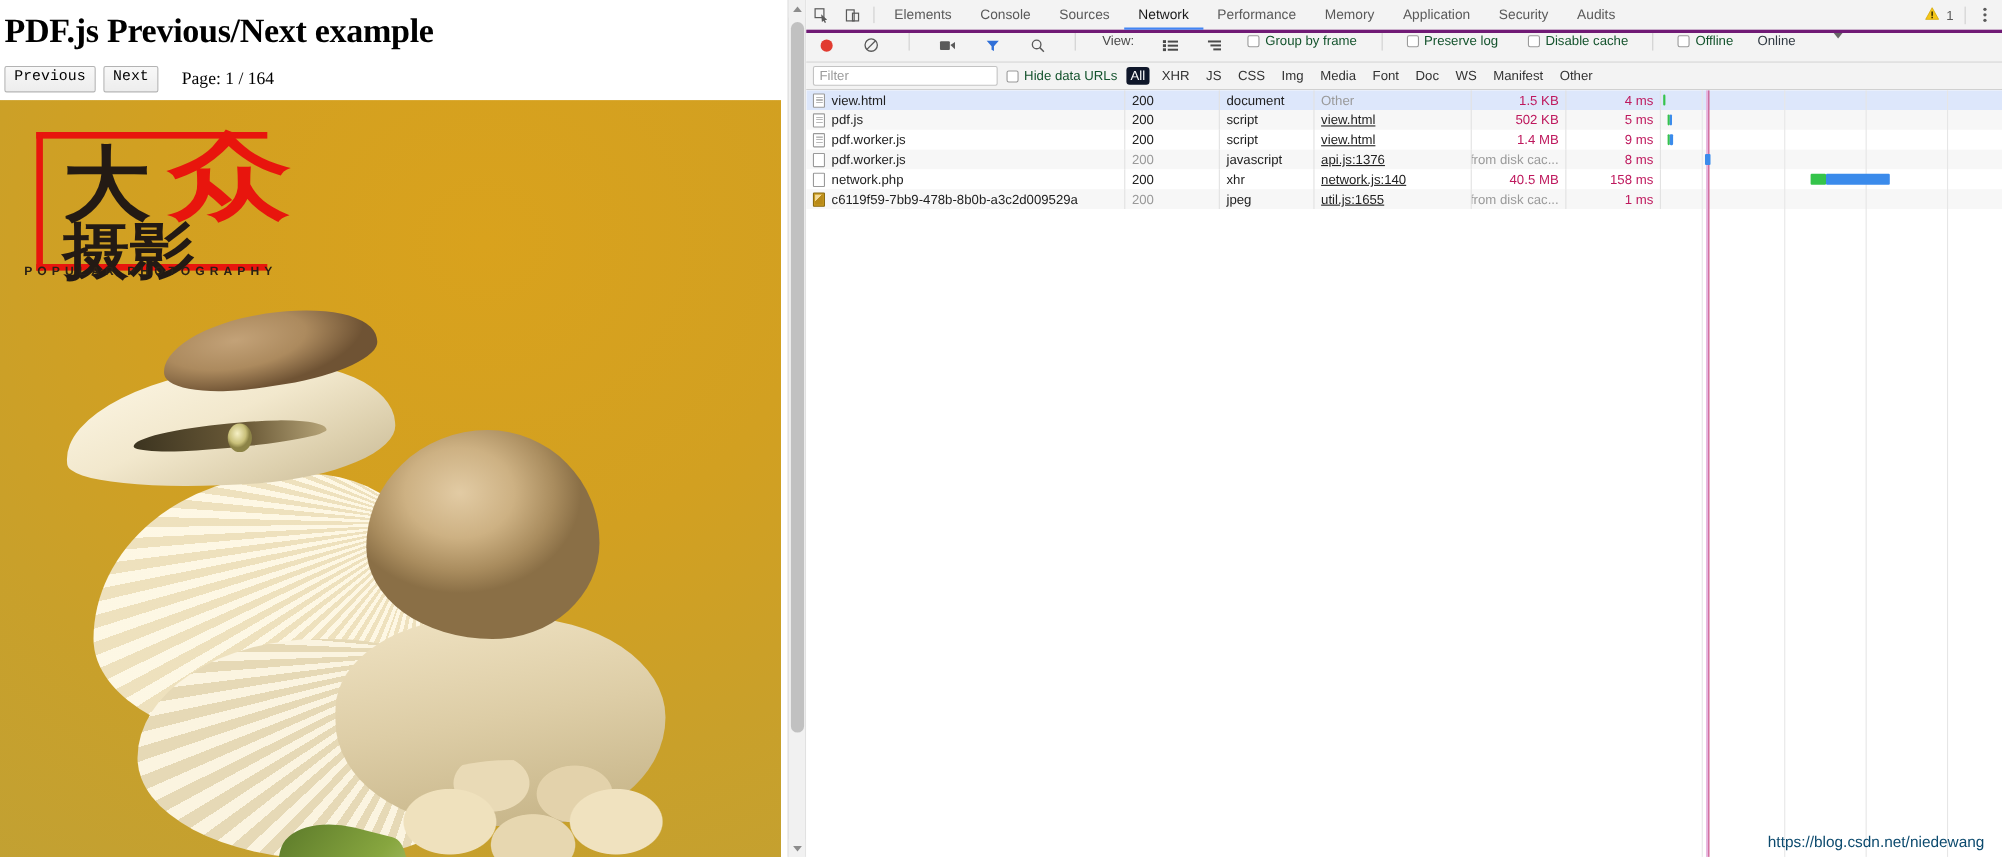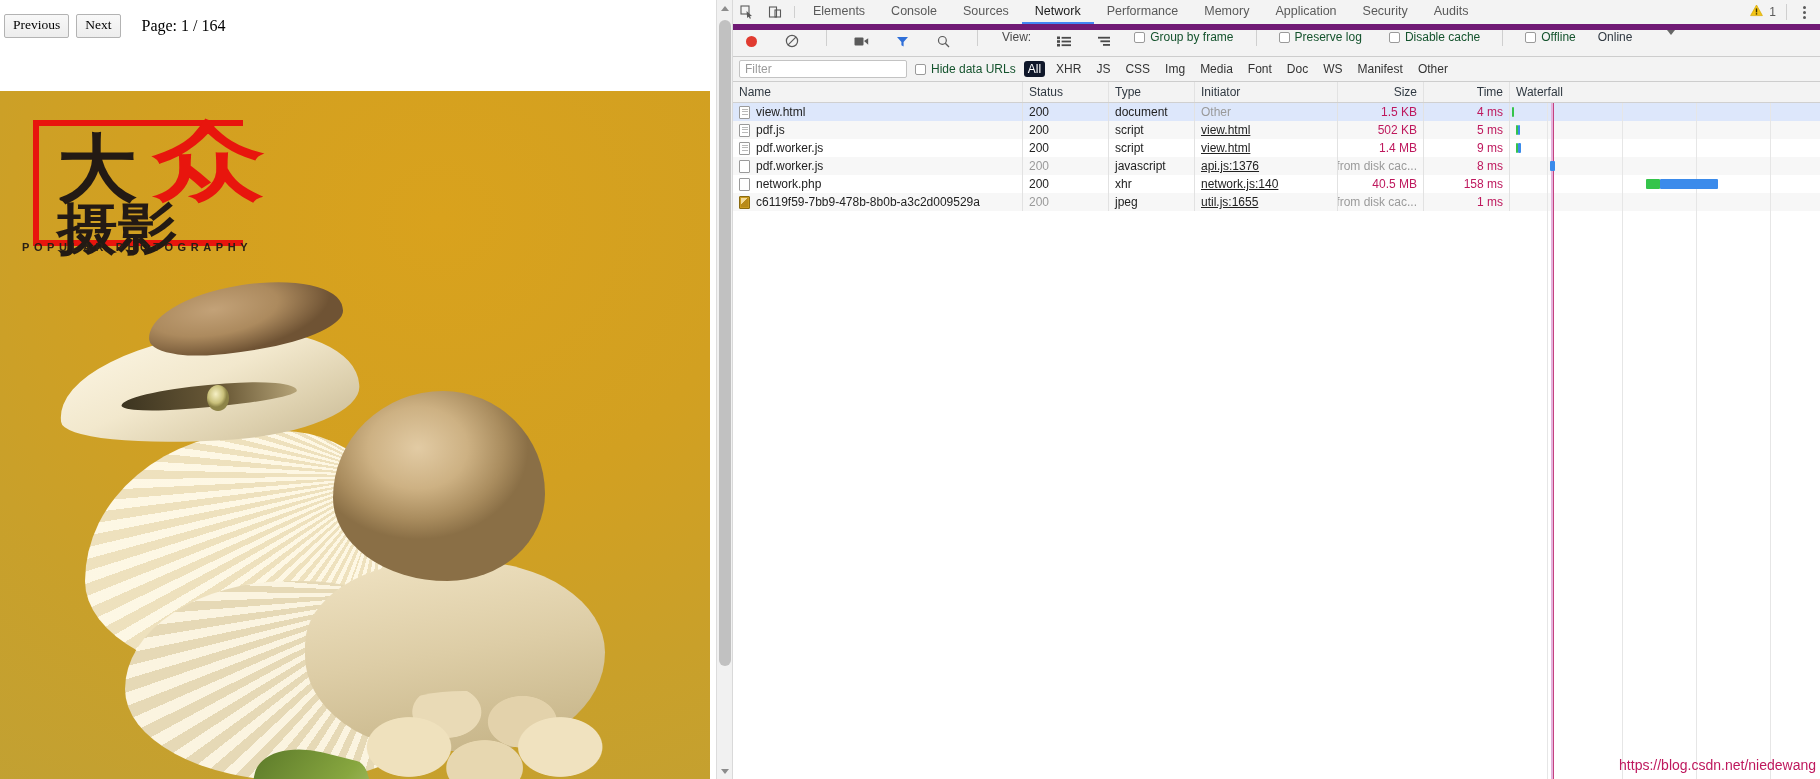--- a/index.html
+++ b/index.html
@@ -29,21 +29,21 @@
     letter-spacing: -0.3px;
     line-height: 1.15;
   }
   #pdf-controls {
     display: flex; align-items: center;
     margin: 14px 0 0 4px;
     gap: 7px;
     font-size: 13.5px;
   }
   .pdf-btn {
-    font-family: Liberation Serif, serif;
+    font-family: Liberation Mono, monospace;
     font-size: 13.5px;
     color: #000;
     background: linear-gradient(#f8f8f8, #ededed);
     border: 1px solid #b3b3b3;
     border-radius: 2px;
     padding: 2px 8px 3px 8px;
     line-height: 1.25;
     cursor: pointer;
   }
   #pdf-page-label {
@@ -219,21 +219,21 @@
     font-size: 12px;
     color: #303942;
     display: flex; flex-direction: column;
   }
 
   
   #dt-tabbar {
     height: 30px; min-height: 30px;
     display: flex; align-items: stretch;
     background: #f3f3f3;
-    border-bottom: 6px solid #701a75;
+    border-bottom: 3px solid #701a75;
   }
   .dt-icon-btn {
     width: 28px; display: flex; align-items: center; justify-content: center;
     cursor: pointer;
   }
   #dt-tab-sep {
     width: 1px; margin: 6px 5px; background: #cfcfcf;
   }
   .dt-tab {
     display: flex; align-items: center;
@@ -365,33 +365,34 @@
   .wf-bar { position: absolute; top: 4px; height: 10px; border-radius: 1px; }
   .wf-green  { background: #35c44b; }
   .wf-blue   { background: #3b8beb; }
 
   #dt-body { position: relative; flex: 1; overflow: hidden; }
   #dt-rows { position: relative; }
   #wf-overlay { position: absolute; left: 0; top: 0; right: 0; bottom: 0; pointer-events: none; }
 
   
   #watermark {
-    position: absolute; right: 4px; bottom: 6px;
-    font-size: 14px; color: #be185d;
+    position: absolute; right: 16px; bottom: 6px;
+    font-size: 14px; color: #0c4a6e;
     font-family: "Liberation Sans", sans-serif;
     pointer-events: none; white-space: nowrap;
   }
 </style>
 </head>
 <body>
 
 <div id="app">
 
   <div id="pdf-pane">
 
+    <h1 id="pdf-title">PDF.js Previous/Next example</h1>
 
     <div id="pdf-controls">
       <button class="pdf-btn">Previous</button>
       <button class="pdf-btn">Next</button>
       <span id="pdf-page-label">Page: 1 / 164</span>
     </div>
 
     <div id="pdf-canvas-wrap">
       <div id="pdf-canvas">
 
@@ -561,29 +562,20 @@
           <span class="type-chip">Media</span>
           <span class="type-chip">Font</span>
           <span class="type-chip">Doc</span>
           <span class="type-chip">WS</span>
           <span class="type-chip">Manifest</span>
           <span class="type-chip">Other</span>
         </div>
     </div>
 
     <div id="dt-table">
-      <div id="dt-thead">
-        <div class="col-name">Name</div>
-        <div class="col-status">Status</div>
-        <div class="col-type">Type</div>
-        <div class="col-initiator">Initiator</div>
-        <div class="col-size">Size</div>
-        <div class="col-time">Time</div>
-        <div class="col-waterfall" style="justify-content:flex-start">Waterfall</div>
-      </div>
 
       <div id="dt-body">
         <div id="dt-rows">
             <div class="dt-row even selected">
               <div class="col-name name-cell">
                 <span class="file-icon doc"></span>
                 <span>view.html</span>
               </div>
               <div class="col-status">
                 <span>200</span>

